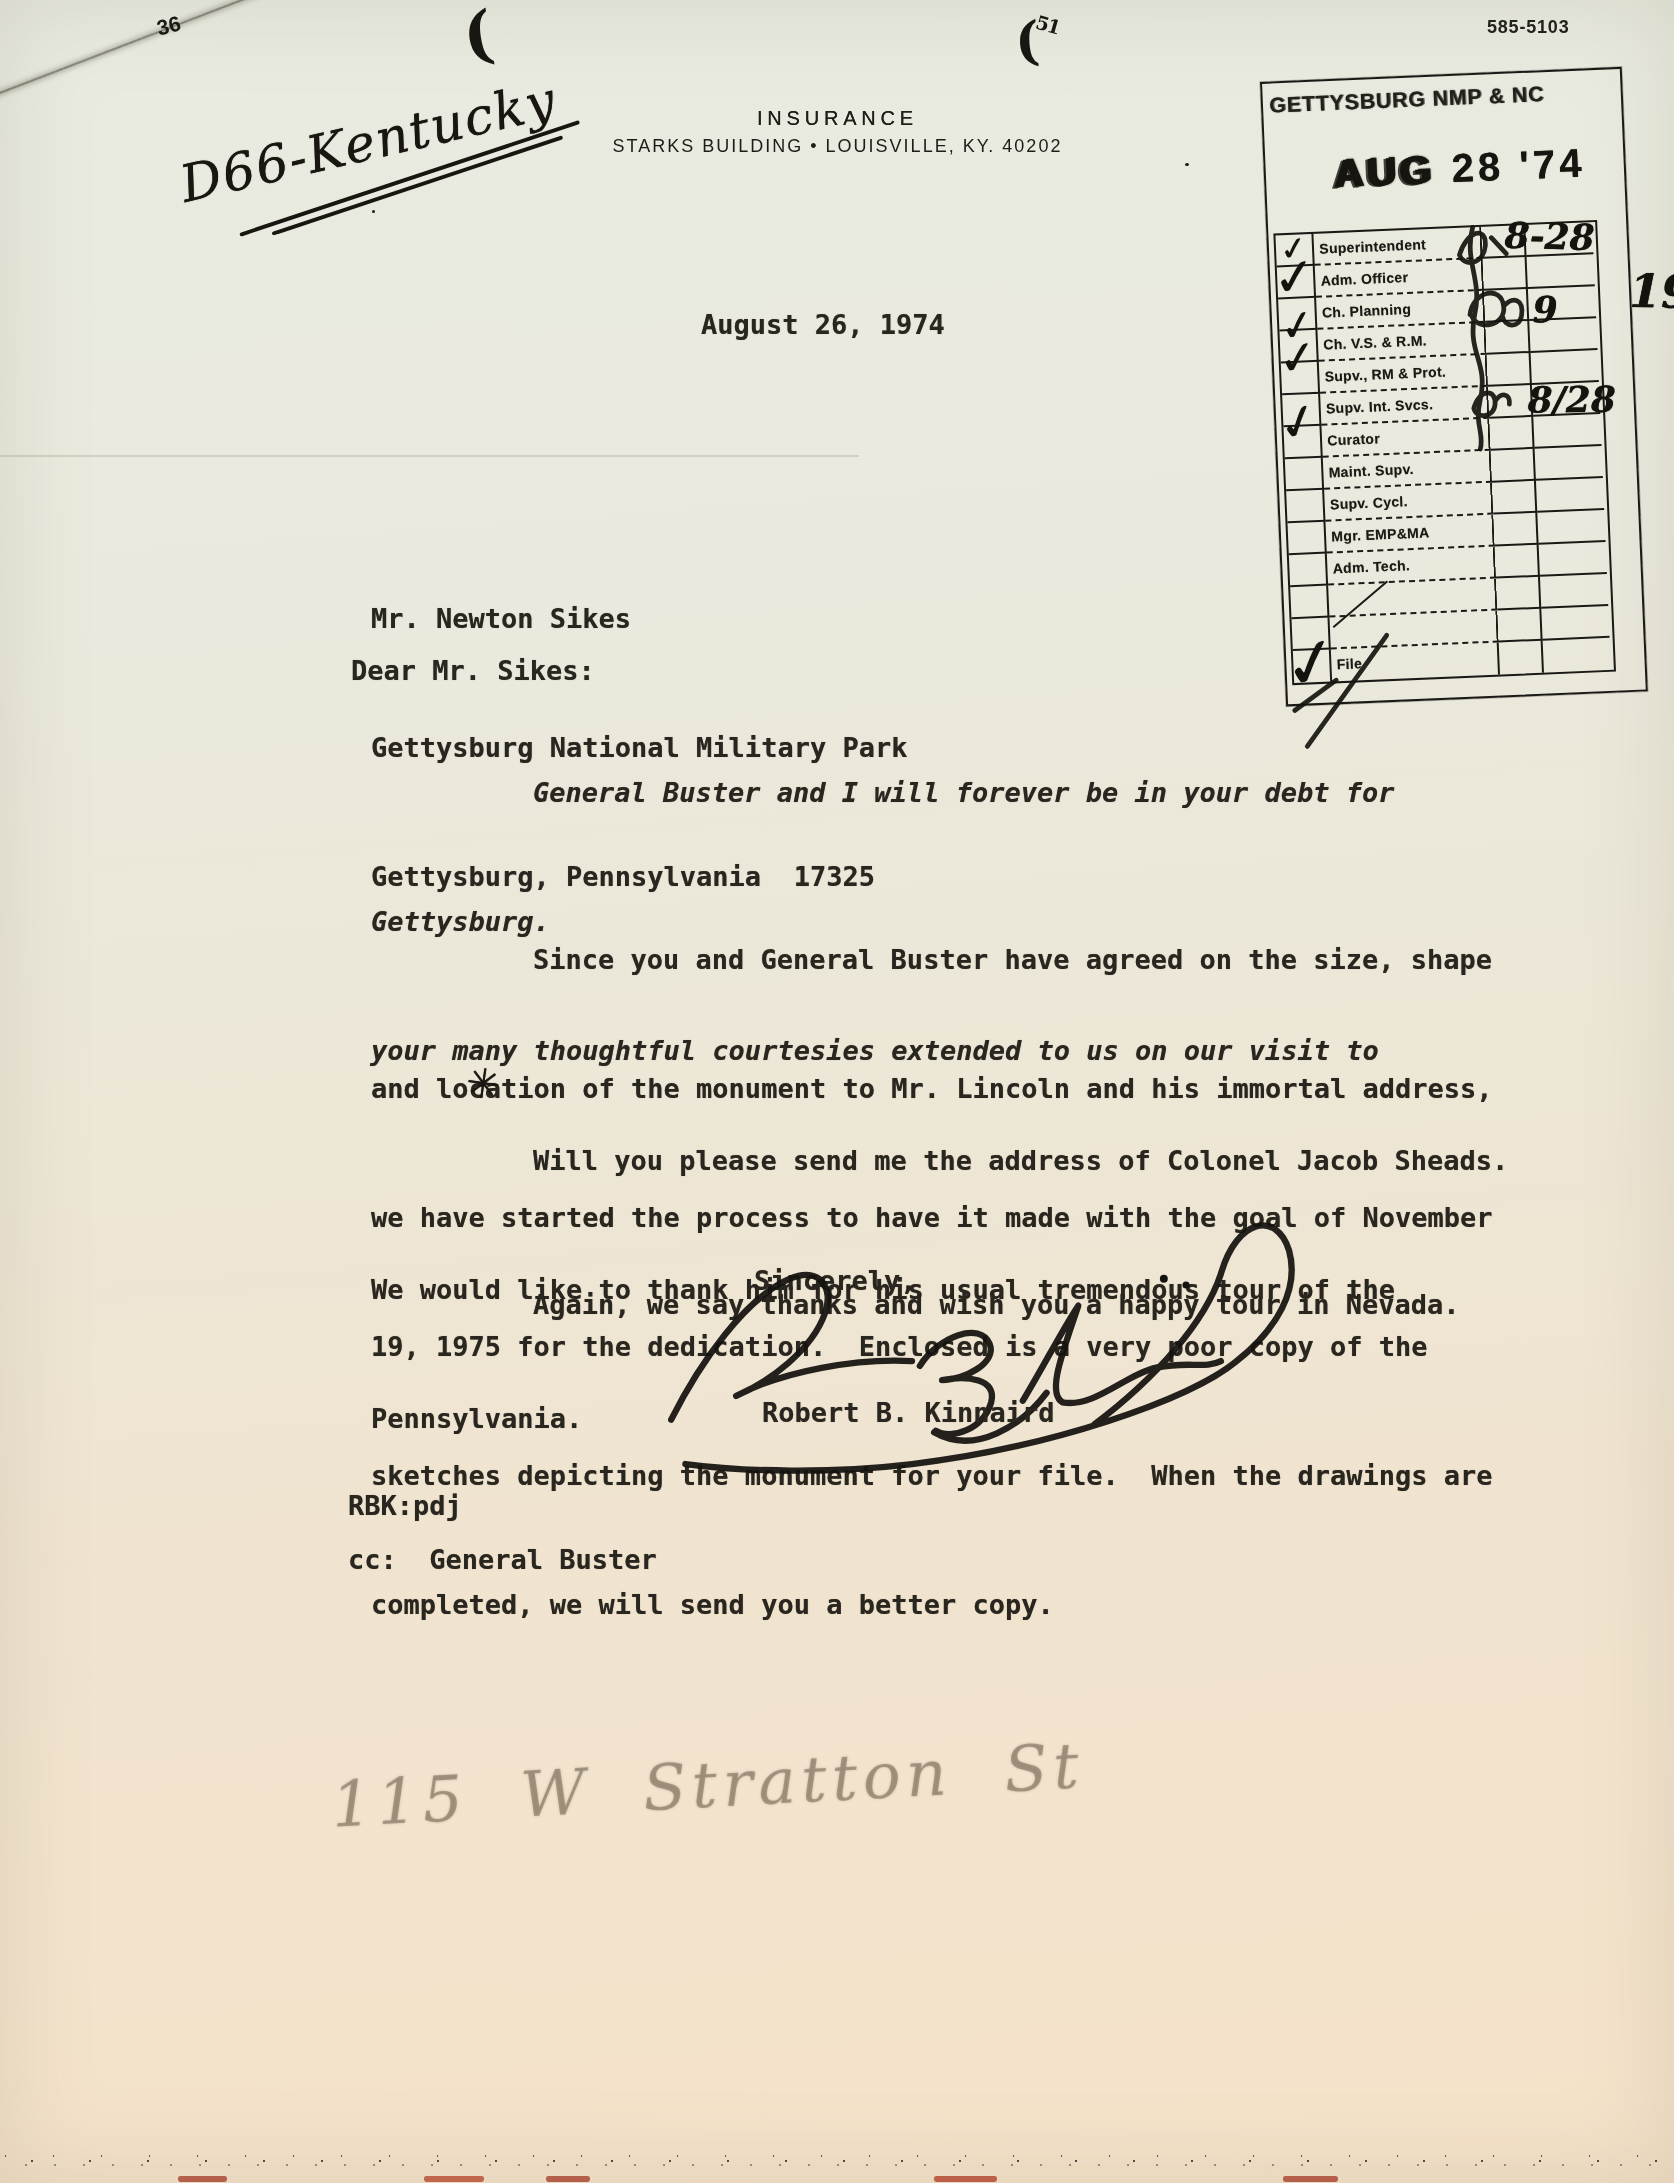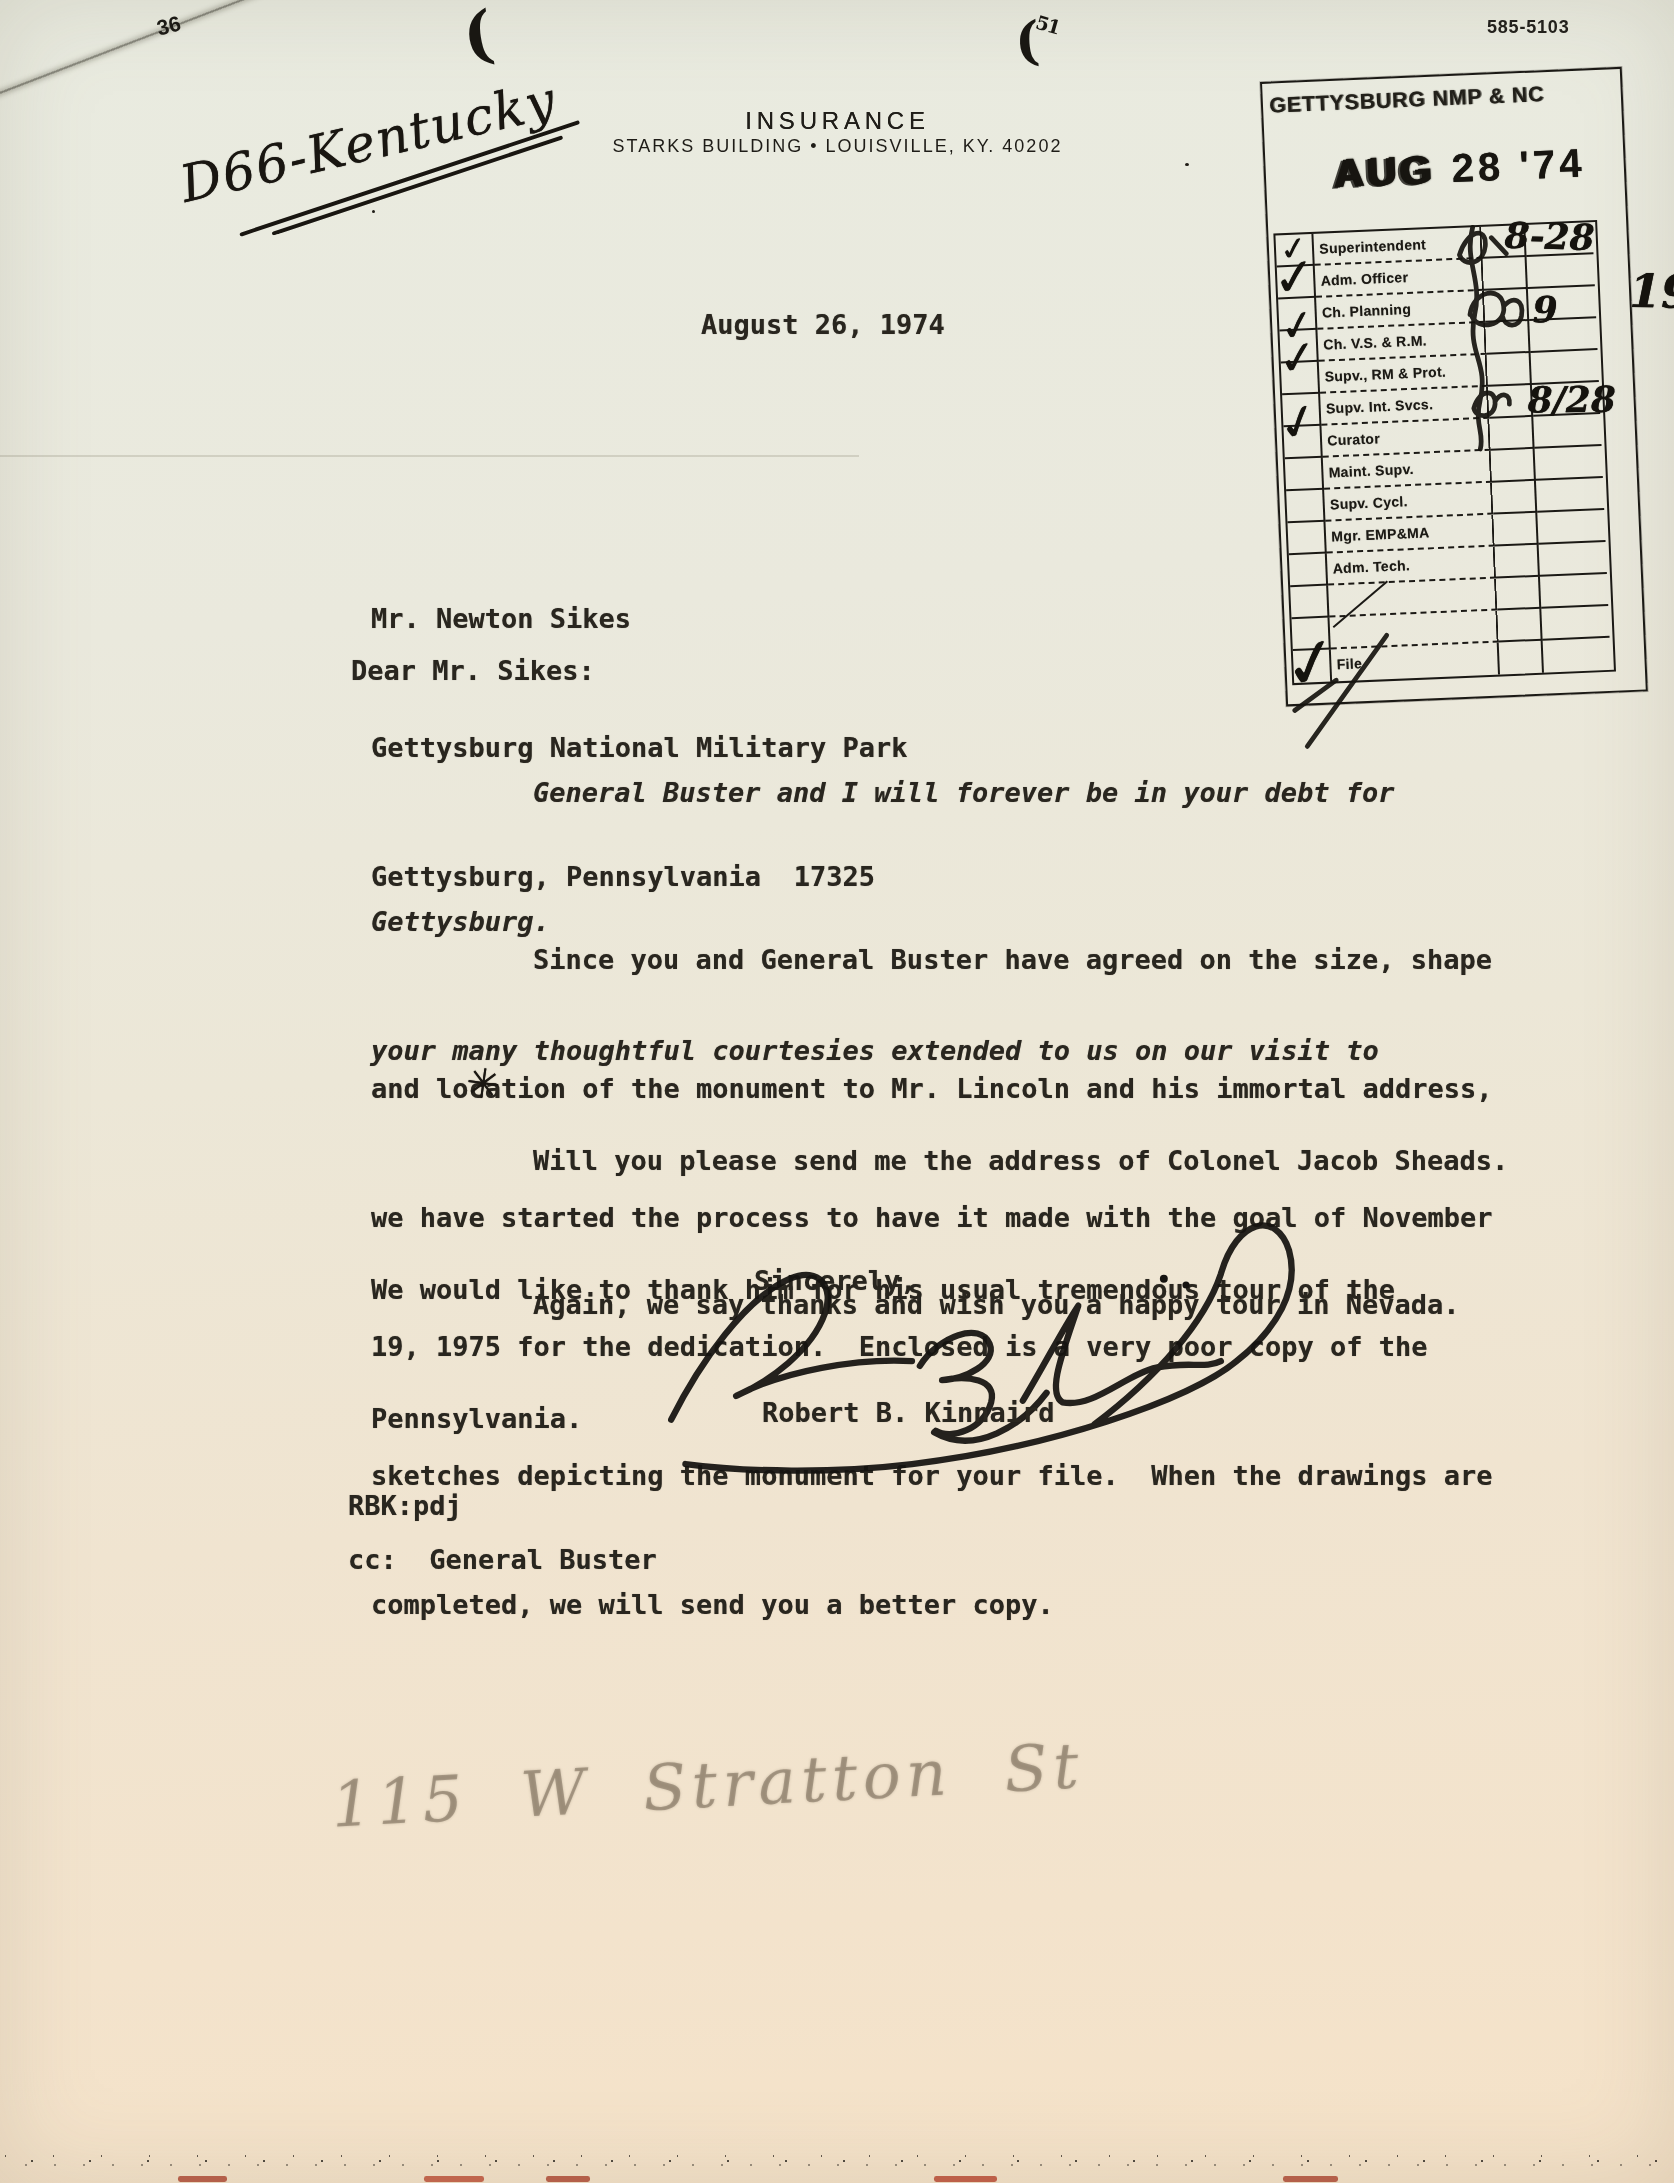--- a/index.html
+++ b/index.html
@@ -13,21 +13,21 @@
   .typed{position:absolute; font:700 27px/43px "DejaVu Sans Mono",monospace;
     color:#29261f; white-space:pre; text-shadow:0 0 0.8px rgba(35,30,22,.5);}
   .para{position:absolute; left:351px;margin-left:20px;}
   .para .tline{height:43px; white-space:pre;}
   .para .ind{padding-left:162px;}
   
   .lh-title{position:absolute; left:0; right:0; top:65px; text-align:center;
     font-family:"Liberation Sans",sans-serif; font-size:32px; letter-spacing:6.3px;
     color:#1d1b16; text-shadow:0 0 0.5px #1d1b16;}
   .lh-sub{position:absolute; left:0; right:0; top:107px; text-align:center;
-    font-family:"Liberation Sans",sans-serif; font-size:24px; letter-spacing:4.8px;
+    font-family:"Liberation Sans",sans-serif; font-size:20px; letter-spacing:4.8px;
     color:#201e19; text-shadow:0 0 0.4px #201e19;}
   .lh-addr{position:absolute; left:0; right:0; top:136px; text-align:center;
     font-family:"Liberation Sans",sans-serif; font-weight:normal; font-size:18px;
     letter-spacing:2px; color:#1e1c17;}
   .form-no{position:absolute; left:1487px; top:17.4px; font-family:"Liberation Sans",sans-serif;
     font-weight:bold; font-size:18px; letter-spacing:0.8px; color:#23211c;}
   
   .crease{position:absolute; left:-24px; top:101px; width:341px; height:2.4px;
     background:rgba(55,52,42,.55); transform:rotate(-21deg); transform-origin:0 0;
     box-shadow:0 0 4.8px 1.6px rgba(70,65,50,.35);}

